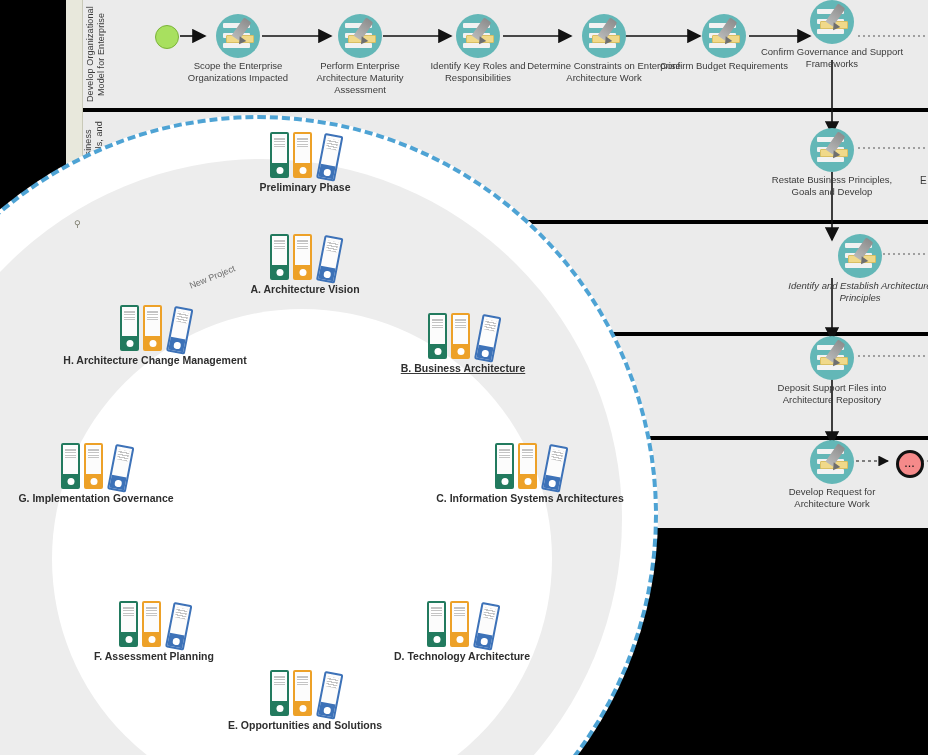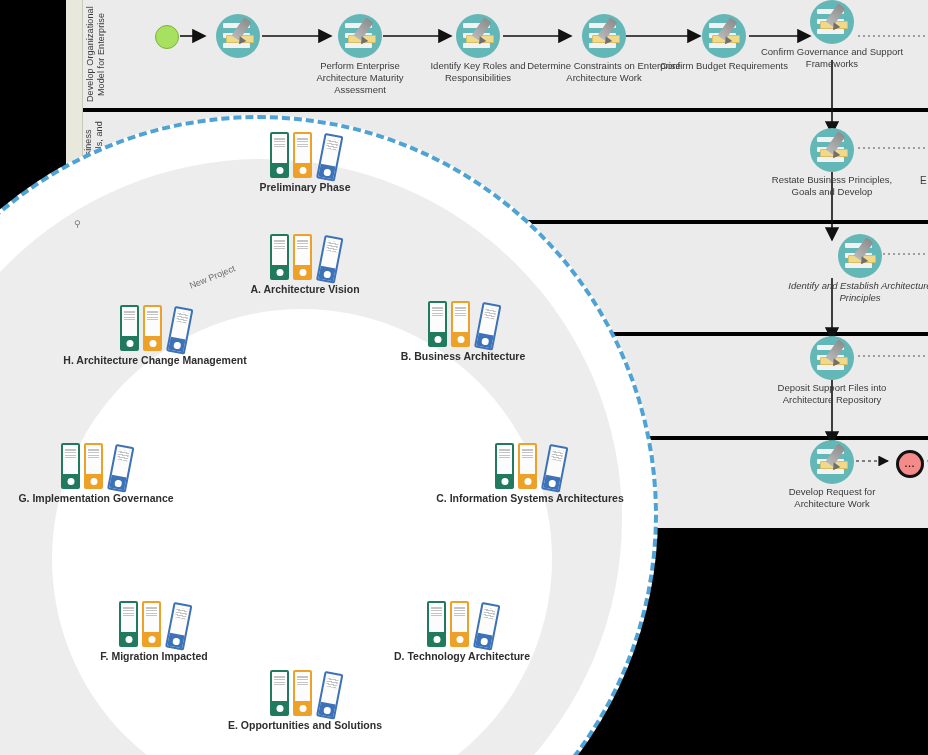--- a/index.html
+++ b/index.html
@@ -176,20 +176,21 @@
 
 <div class="task" style="left:238px;top:14px;">
   <span class="tsk-icon glyph">
     <i class="l1"></i>
       <i class="l2"></i>
       <i class="l3"></i>
       <i class="hl"></i>
     <span class="pen"></span>
       <span class="nib"></span>
   </span>
+  <div class="cap">Scope the Enterprise Organizations Impacted</div>
 </div>
 
 <div class="task" style="left:360px;top:14px;">
   <span class="tsk-icon glyph">
     <i class="l1"></i>
       <i class="l2"></i>
       <i class="l3"></i>
       <i class="hl"></i>
     <span class="pen"></span>
       <span class="nib"></span>
@@ -344,21 +345,21 @@
       </div>
     <div class="bnd b">
         <div class="rib"></div>
         <div class="base"></div>
         <div class="dot"></div>
       </div>
   </div>
   <div class="cap">A. Architecture Vision</div>
 </div>
 
-<div class="phase" style="left:463px;top:301px;">
+<div class="phase" style="left:463px;top:313px;text-decoration:underline;">
   <div class="binders">
     <div class="bnd g">
         <div class="rib"></div>
         <div class="base"></div>
         <div class="dot"></div>
       </div>
     <div class="bnd o">
         <div class="rib"></div>
         <div class="base"></div>
         <div class="dot"></div>
@@ -446,21 +447,21 @@
         <div class="rib"></div>
         <div class="base"></div>
         <div class="dot"></div>
       </div>
     <div class="bnd b">
         <div class="rib"></div>
         <div class="base"></div>
         <div class="dot"></div>
       </div>
   </div>
-  <div class="cap">F. Migration Impacted</div>
+  <div class="cap">F. Assessment Planning</div>
 </div>
 
 <div class="phase" style="left:96px;top:443px;">
   <div class="binders">
     <div class="bnd g">
         <div class="rib"></div>
         <div class="base"></div>
         <div class="dot"></div>
       </div>
     <div class="bnd o">

